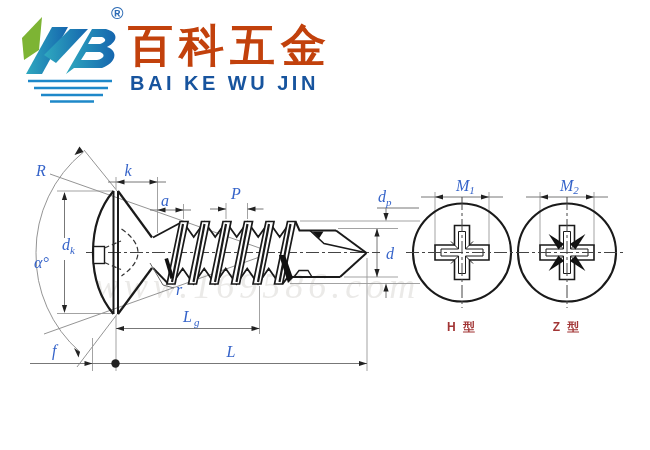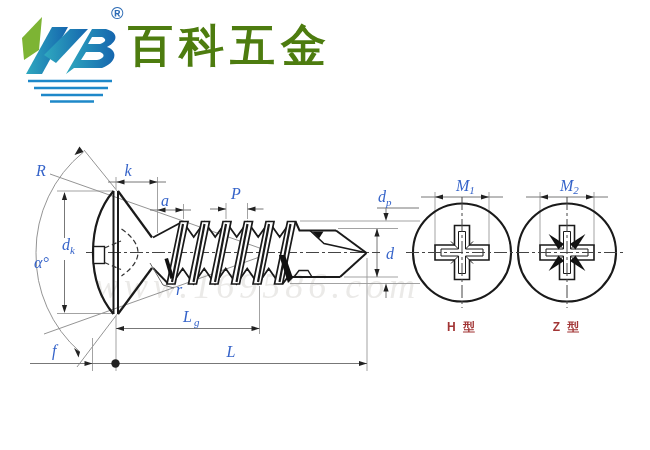--- a/index.html
+++ b/index.html
@@ -3,21 +3,21 @@
 <meta charset="utf-8">
 <style>
   html,body{margin:0;padding:0;background:#ffffff;}
   #stage{position:relative;width:650px;height:450px;background:#ffffff;overflow:hidden;
          font-family:"Liberation Sans",sans-serif;}
   
   #logo-block{position:absolute;left:8px;top:6px;width:345px;height:102px;}
   #logo-mark{position:absolute;left:0;top:2px;}
   #reg-mark{position:absolute;left:103px;top:-2px;font-size:17px;font-weight:bold;color:#2e6cb5;
             font-family:"Liberation Sans",sans-serif;}
-  #title-cn{position:absolute;left:120px;top:10px;font-size:45px;font-weight:bold;color:#4d7c0f;
+  #title-cn{position:absolute;left:120px;top:10px;font-size:45px;font-weight:bold;color:#c2410c;
             letter-spacing:6px;white-space:nowrap;font-family:"Liberation Sans",sans-serif;text-align:center;}
   #title-en{position:absolute;left:122px;top:66px;font-size:20px;font-weight:bold;color:#17549e;
             letter-spacing:3.5px;white-space:nowrap;font-family:"Liberation Sans",sans-serif;}
   
   svg text{font-family:"Liberation Serif",serif;}
   .dim-label{font-style:italic;font-size:16px;fill:#3563c9;}
   .dim-sub{font-style:italic;font-size:11px;fill:#3563c9;}
   .type-label{font-family:"Liberation Sans",sans-serif;font-style:normal;font-weight:bold;
               font-size:12px;fill:#a23535;letter-spacing:2px;}
   .wm{font-style:italic;font-size:36px;letter-spacing:5px;fill:rgba(165,160,150,0.22);}
@@ -52,20 +52,21 @@
       <path d="M78,44 L92,44 C98,46 96,51 89,52 L73,52 Z" fill="#ffffff"></path>
       <g stroke="#1e88c9" stroke-width="2.6">
         <path d="M20,73 H104"></path>
           <path d="M26,80 H100"></path>
           <path d="M33,87 H95"></path>
           <path d="M42,93.5 H86"></path>
       </g>
     </svg>
     <span id="reg-mark">®</span>
     <div id="title-cn">百科五金</div>
+    <div id="title-en">BAI KE WU JIN</div>
   </div>
 
   <svg width="650" height="450" viewBox="0 0 650 450" style="position:absolute;left:0;top:0;">
 
     <text class="wm" x="95" y="298">www.169586.com</text>
 
     <path class="thin" d="M50,174 L268,251"></path>
     <path class="thin" d="M44,334 L268,254"></path>
     <path class="thin" d="M84,150 L118,192"></path>
     <path class="thin" d="M118,313 L77,367"></path>

